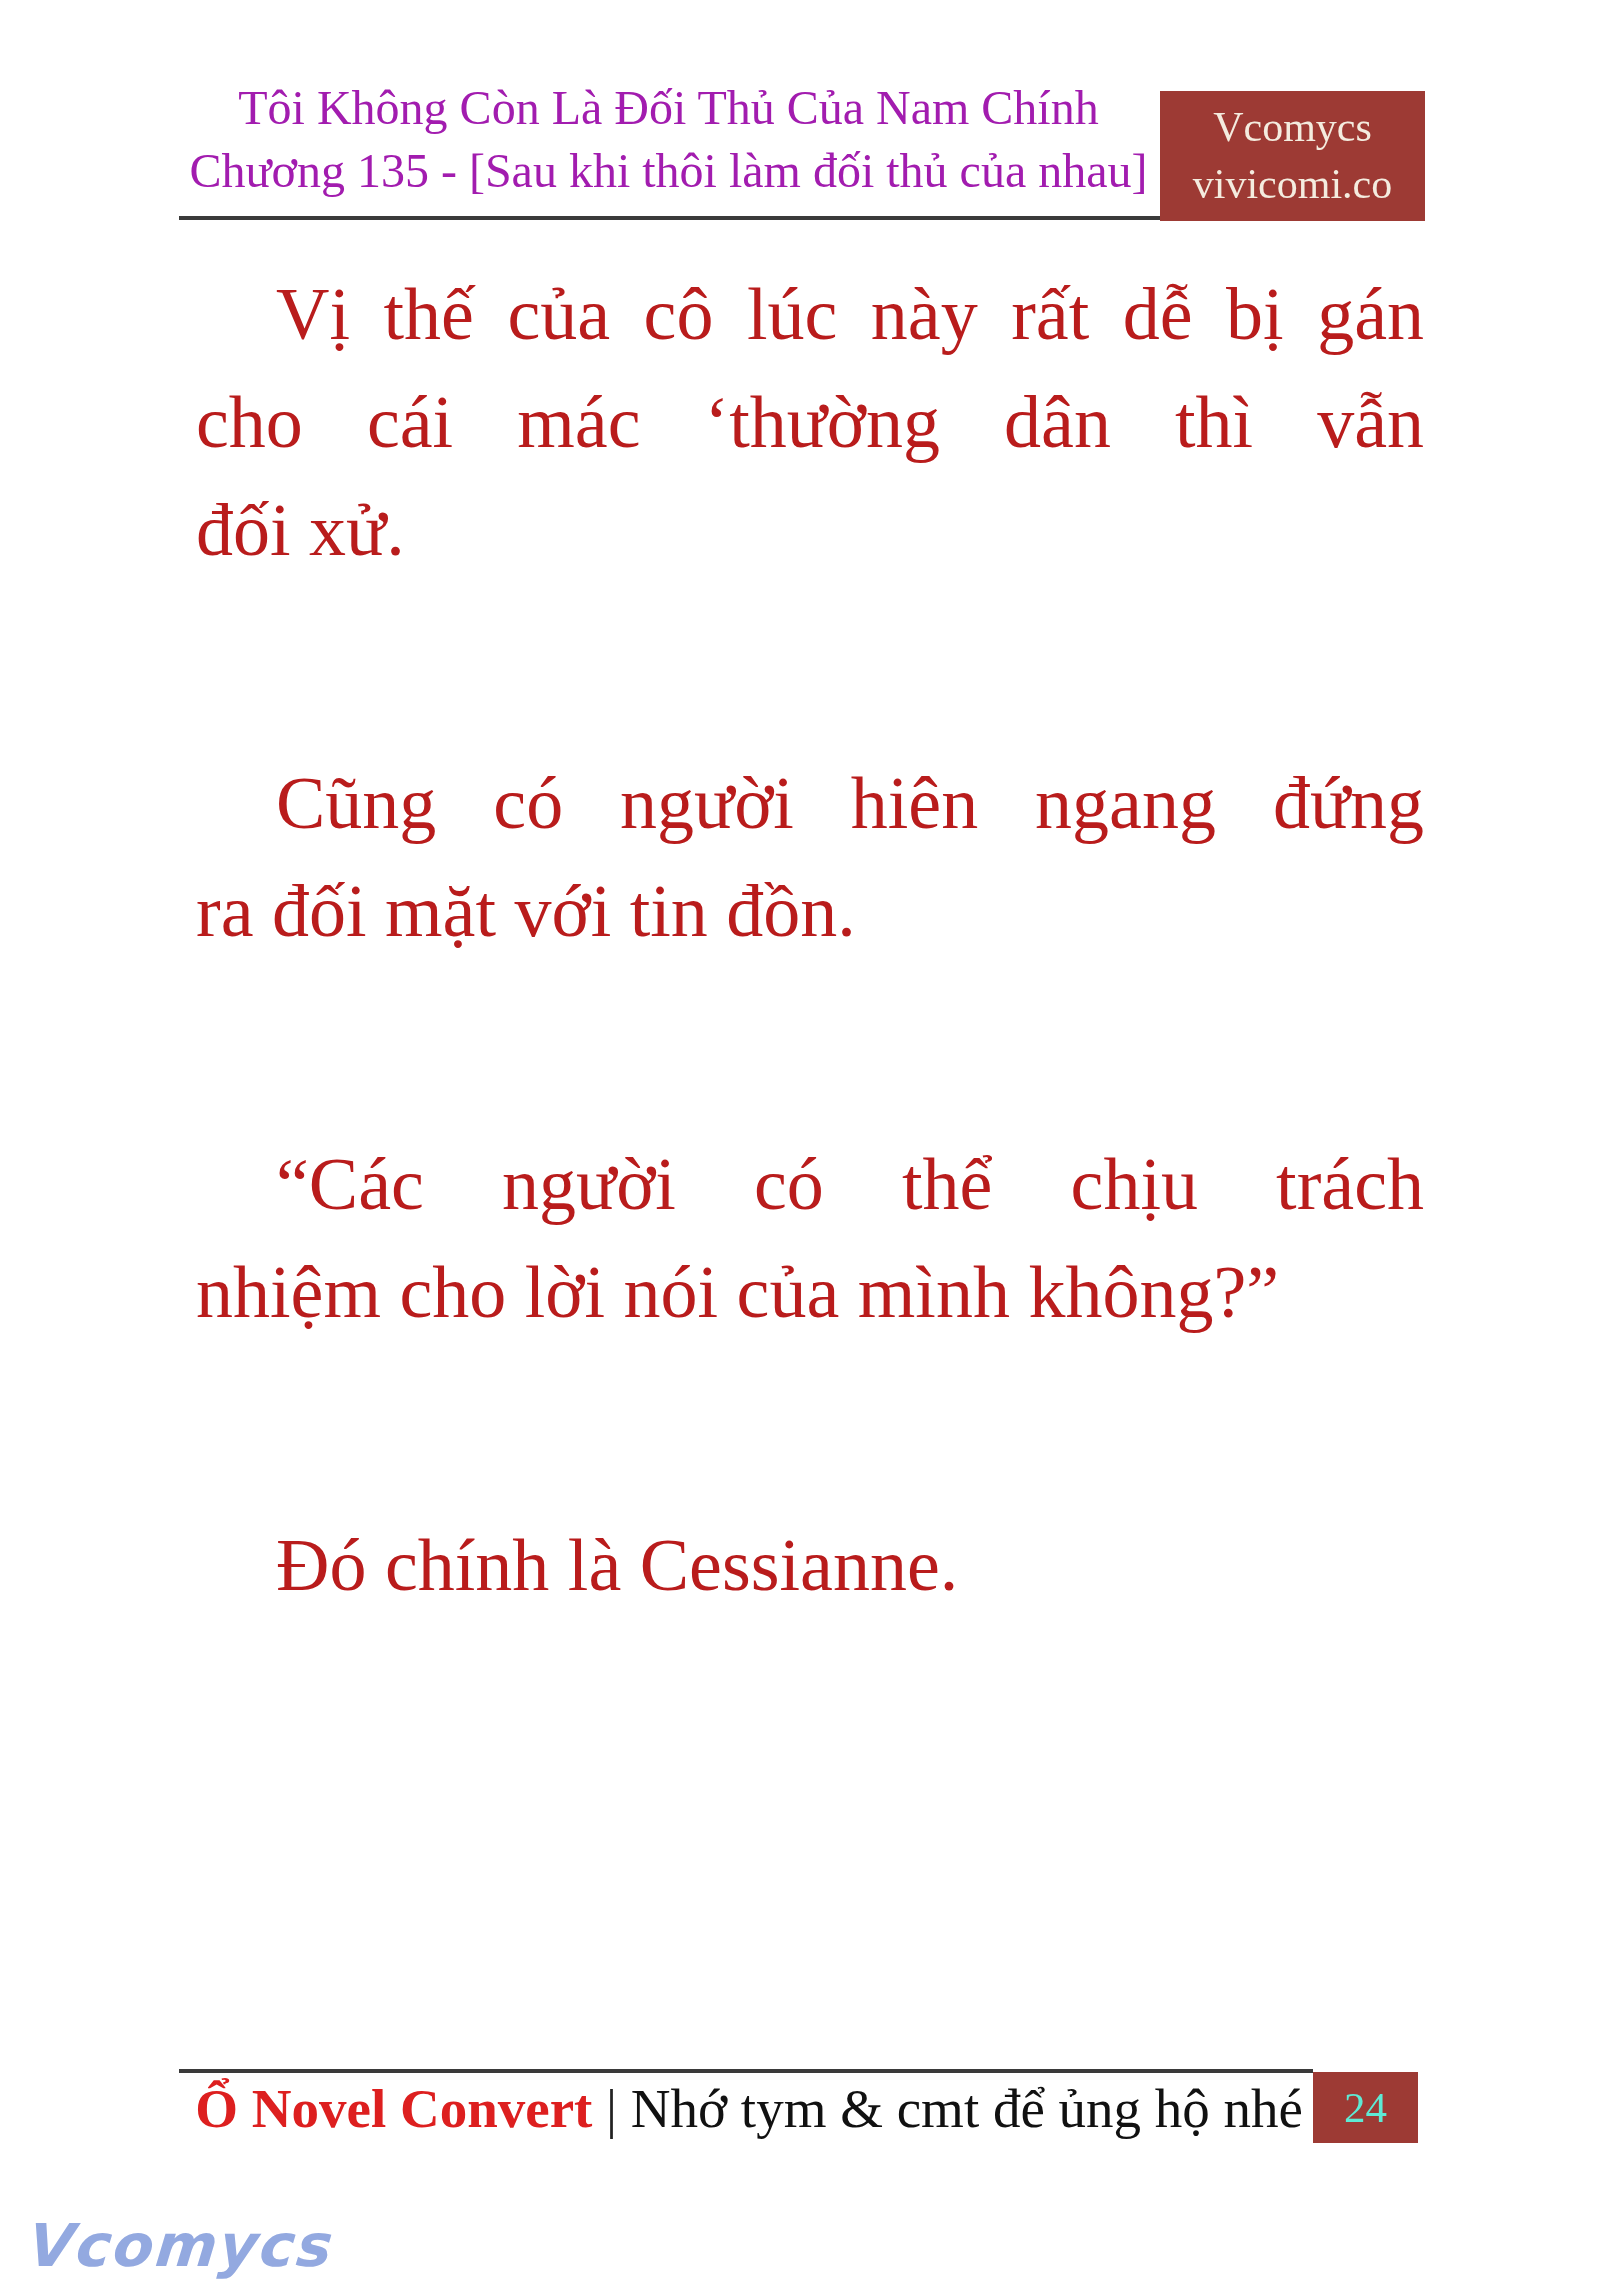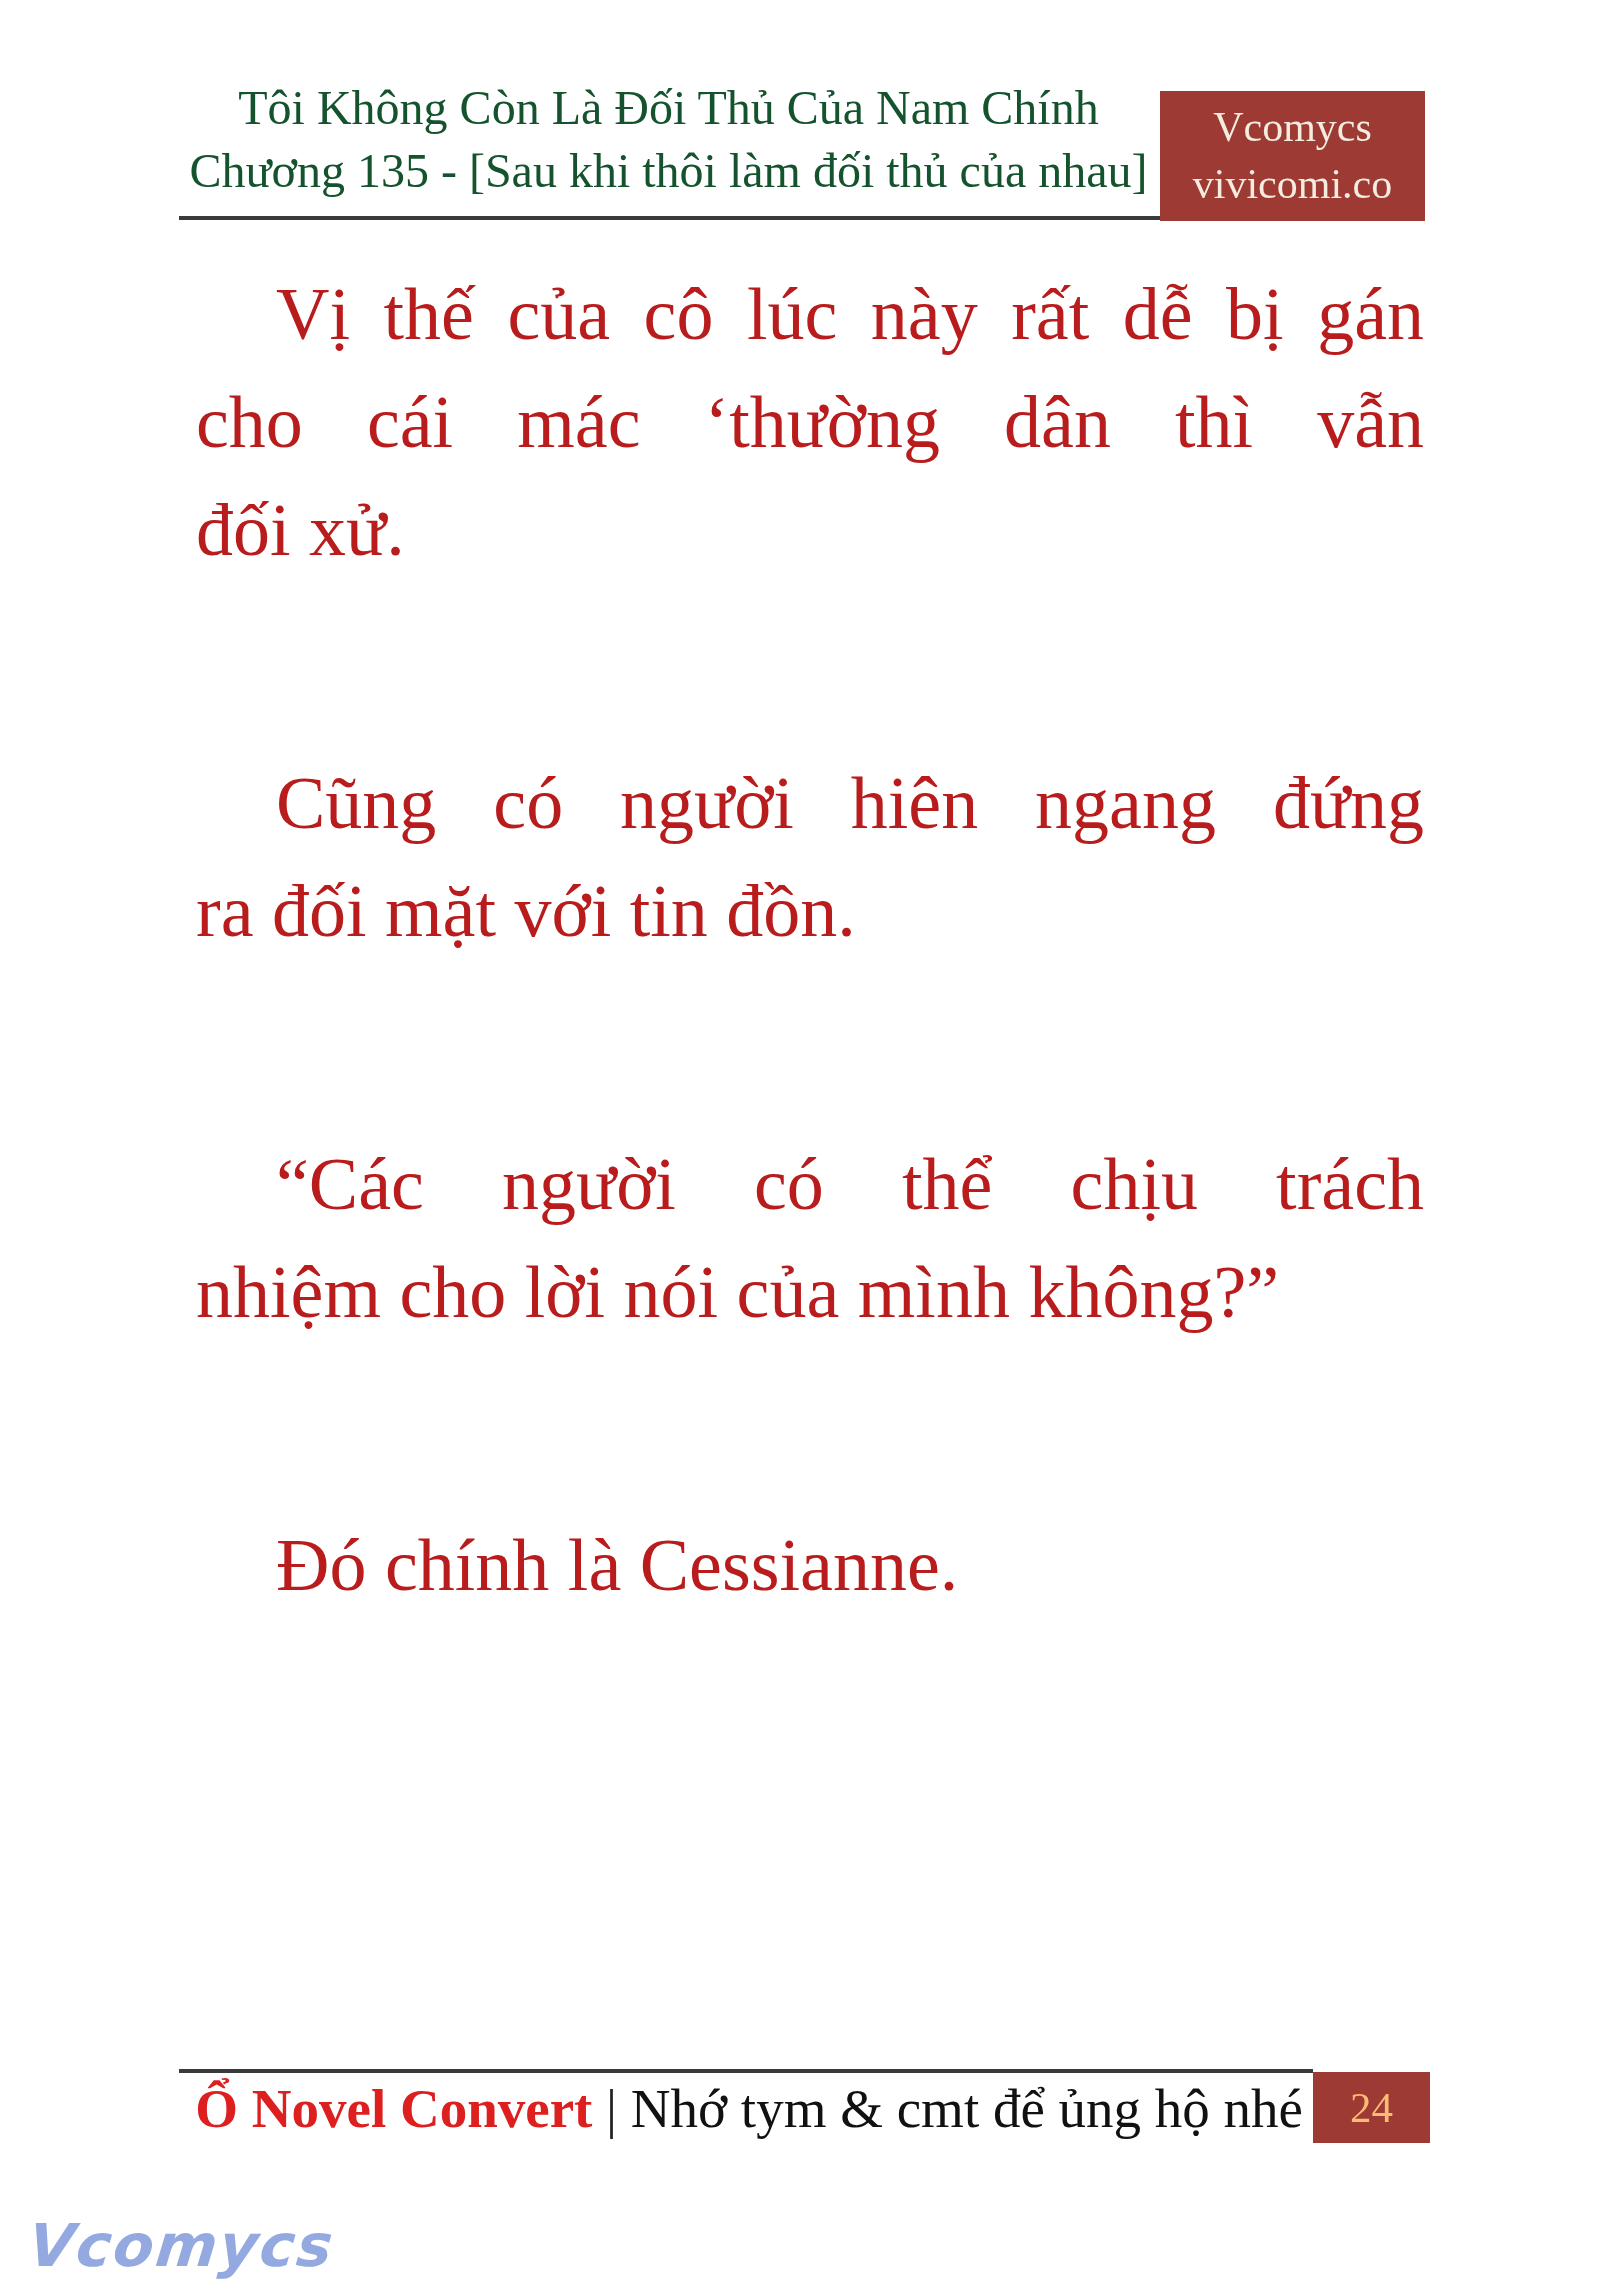--- a/index.html
+++ b/index.html
@@ -20,21 +20,21 @@
 
   
   .header-title {
     position: absolute;
     left: 181px;
     top: 76px;
     width: 975px;
     text-align: center;
     font-size: 48px;
     line-height: 63px;
-    color: #14532d;
+    color: #a21caf;
     white-space: nowrap;
   }
   .header-rule {
     position: absolute;
     left: 179px;
     top: 216px;
     width: 1245px;
     height: 3.9px;
     background: #3a3a3a;
   }
@@ -97,24 +97,24 @@
   }
   .footer-brand {
     color: #dd1f1f;
     font-weight: bold;
   }
   .footer-sep { padding: 0 13.7px; color: #222222; }
   .page-badge {
     position: absolute;
     left: 1313px;
     top: 2072px;
-    width: 117px;
+    width: 105px;
     height: 71px;
     background: #9d3a34;
-    color: #fdba74;
+    color: #5eead4;
     display: flex;
     align-items: center;
     justify-content: center;
     font-size: 43px;
   }
 
   
   .watermark {
     position: absolute;
     left: 29px;

